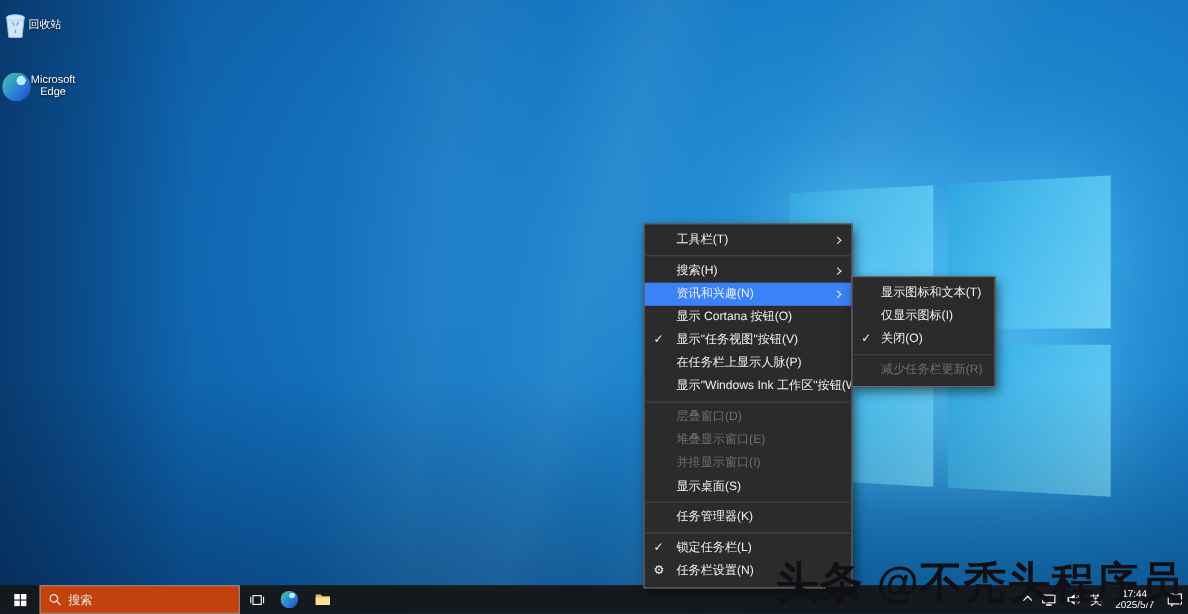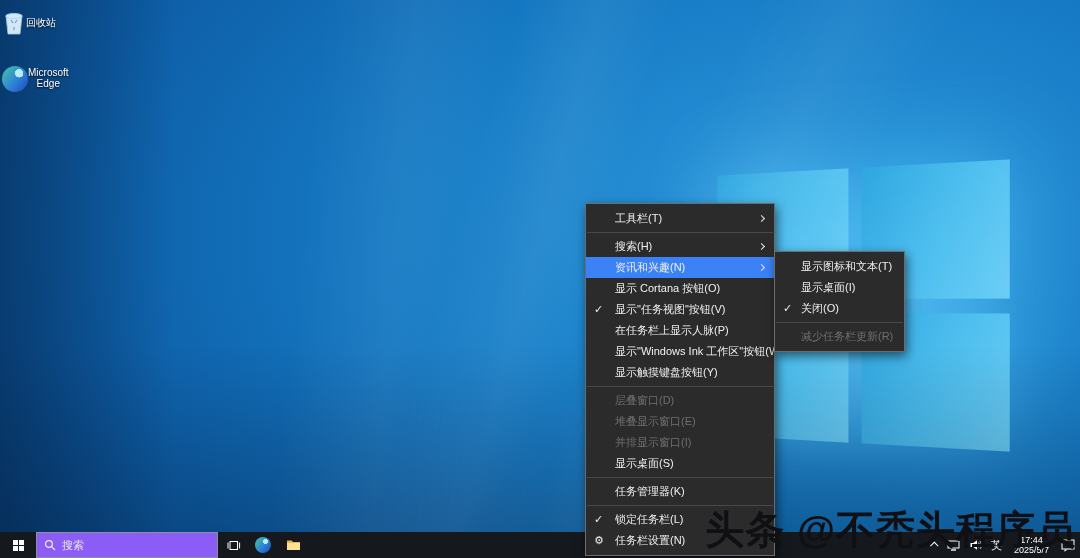--- a/index.html
+++ b/index.html
@@ -62,21 +62,21 @@
     border-top:1.3px solid #e4e4e4; border-right:1.3px solid #e4e4e4; transform:rotate(45deg); }
   .msep { height:1px; background:#484848; margin:3px 1px; }
 
   
   .taskbar { position:absolute; left:0; bottom:0; width:100%; height:26px;
     background:#15181d; display:flex; align-items:stretch; z-index:8; }
   .tb-btn { display:flex; align-items:center; justify-content:center; }
   .start-btn { width:36px; }
   .win-grid { display:grid; grid-template-columns:5px 5px; grid-template-rows:5px 5px; gap:1px; }
   .win-grid span { background:#fff; }
-  .search-box { width:182px; background:#8b5cf6; border:1px solid #8d9196;
+  .search-box { width:182px; background:#c2410c; border:1px solid #8d9196;
     display:flex; align-items:center; gap:6px; padding:0 7px; color:#e9e9e9; font-size:11px; }
   .icon-btn { width:30px; }
   .edge-task { width:16px; height:16px; border-radius:50%;
     background:
       radial-gradient(circle at 66% 28%, rgba(190,242,252,.95) 0 16%, rgba(190,242,252,0) 17%),
       linear-gradient(130deg,#46c1a5 5%,#2e86d6 52%,#2254c4 90%); }
   .tray { margin-left:auto; display:flex; align-items:center; gap:9px; padding-right:5px; color:#fff; }
   .tray-chevron { width:6px; height:6px; border-top:1.4px solid #fff; border-left:1.4px solid #fff; transform:rotate(45deg) translateY(1px); }
   .ime { font-size:11px; }
   .clock { display:flex; flex-direction:column; align-items:center; justify-content:flex-end; font-size:9px; line-height:10.5px; padding:0 3px; }
@@ -137,23 +137,20 @@
   <div class="mi">
     <span class="check">✓</span>
     <span>显示"任务视图"按钮(V)</span>
   </div>
   <div class="mi">
     <span>在任务栏上显示人脉(P)</span>
   </div>
   <div class="mi">
     <span>显示"Windows Ink 工作区"按钮(W)</span>
   </div>
-  <div class="mi">
-    <span>显示触摸键盘按钮(Y)</span>
-  </div>
   <div class="msep"></div>
   <div class="mi dis">
     <span>层叠窗口(D)</span>
   </div>
   <div class="mi dis">
     <span>堆叠显示窗口(E)</span>
   </div>
   <div class="mi dis">
     <span>并排显示窗口(I)</span>
   </div>
@@ -173,21 +170,21 @@
     <span class="gear">⚙</span>
     <span>任务栏设置(N)</span>
   </div>
 </div>
 
 <div class="menu menu-sub">
   <div class="mi">
     <span>显示图标和文本(T)</span>
   </div>
   <div class="mi">
-    <span>显示桌面(I)</span>
+    <span>仅显示图标(I)</span>
   </div>
   <div class="mi">
     <span class="check">✓</span>
     <span>关闭(O)</span>
   </div>
   <div class="msep"></div>
   <div class="mi dis">
     <span>减少任务栏更新(R)</span>
   </div>
 </div>

